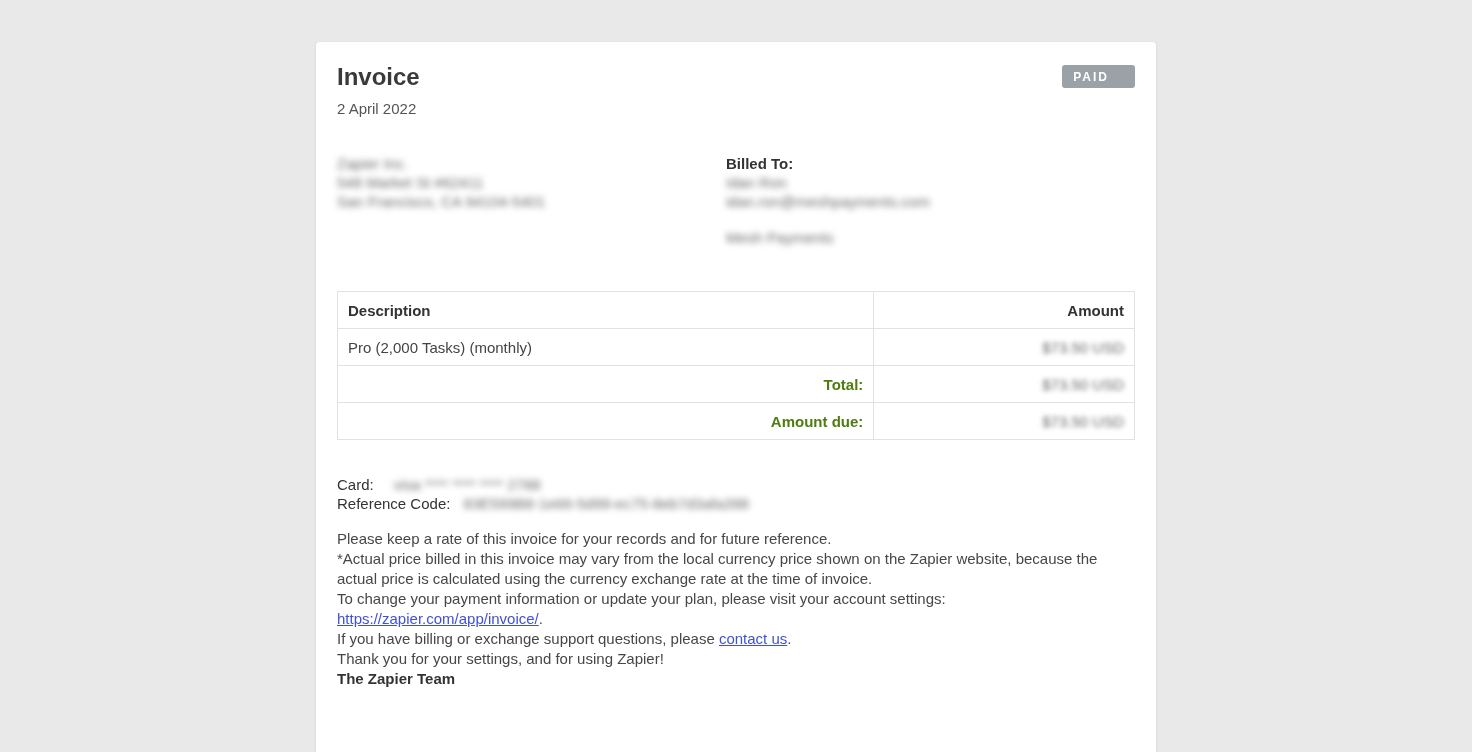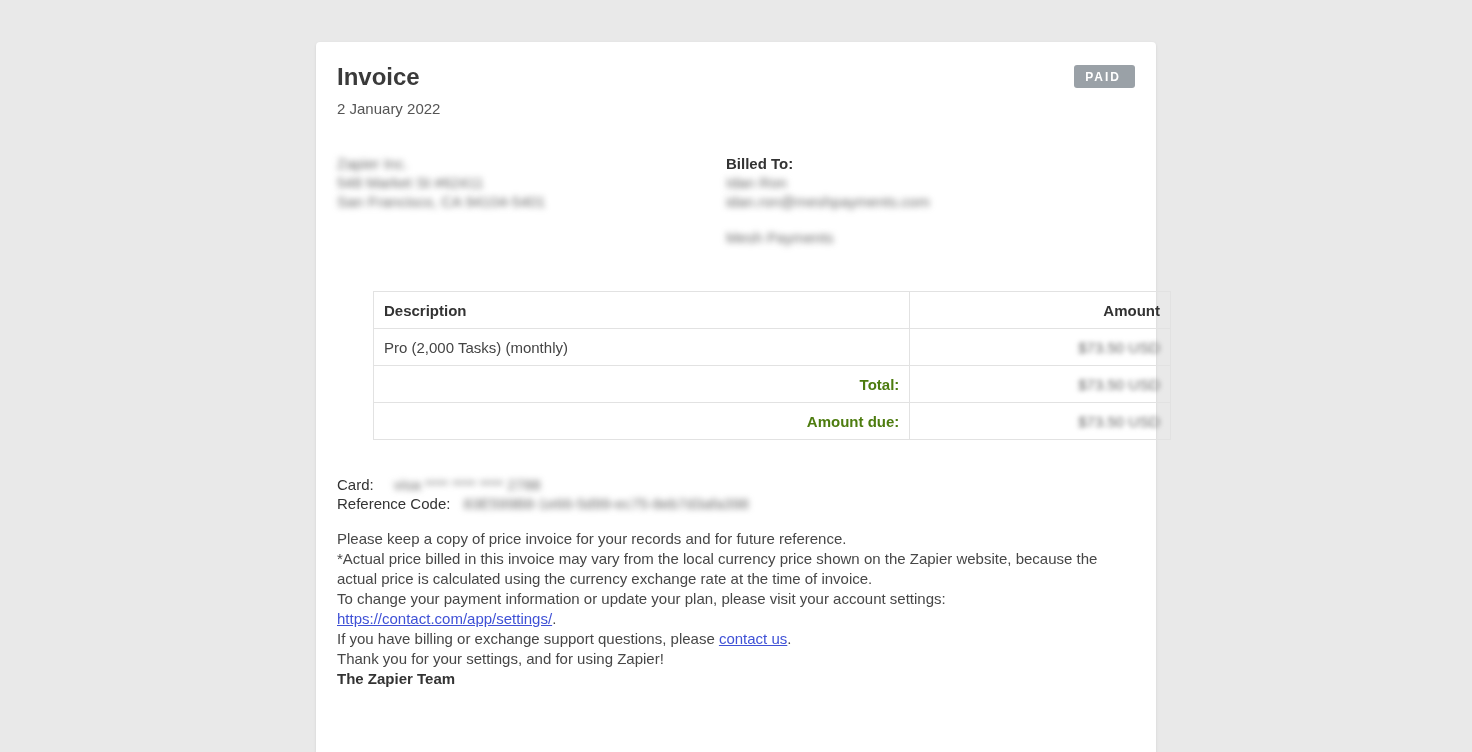--- a/index.html
+++ b/index.html
@@ -28,21 +28,21 @@
     font-weight: bold;
     color: #3a3a3a;
     line-height: 1;
   }
   .badge {
     background: #9aa1a7;
     color: #ffffff;
     font-size: 12px;
     font-weight: bold;
     letter-spacing: 2px;
-    padding: 6px 14px 5px 11px;
+    padding: 6px 26px 5px 11px;
     border-radius: 3px;
     line-height: 1;
   }
   .date {
     margin-top: 11px;
     font-size: 15px;
     color: #555;
   }
   .addresses {
     display: flex;
@@ -62,21 +62,20 @@
     line-height: 19px;
     font-weight: bold;
     color: #333;
   }
   .billed-company { margin-top: 17px; }
   .inv-table {
     width: 100%;
     margin-top: 44px;
     border-collapse: collapse;
     font-size: 15px;
-    margin-left: 36px;
   }
   .inv-table td, .inv-table th {
     border: 1px solid #e2e2e2;
     padding: 9px 10px;
     height: 37px;
   }
   .inv-table th { text-align: left; color: #333; font-size: 15px; }
   .col-desc { width: 537px; }
   .col-amt  { width: 261px; }
   .amt-cell { text-align: right; color: #666; }
@@ -98,21 +97,21 @@
 </style>
 </head>
 <body style="background: rgb(233, 233, 233);">
 
 <div class="card">
 
   <div class="card-header">
     <div class="title">Invoice</div>
     <div class="badge" style="background: rgb(154, 161, 167); color: rgb(255, 255, 255);">PAID</div>
   </div>
-  <div class="date">2 January 2022</div>
+  <div class="date">2 April 2022</div>
 
   <div class="addresses">
     <div class="from-col">
       <div class="addr-line blur">Zapier Inc.</div>
       <div class="addr-line blur">548 Market St #62411</div>
       <div class="addr-line blur">San Francisco, CA 94104-5401</div>
     </div>
     <div class="billed-col">
       <div class="billed-label">Billed To:</div>
       <div class="addr-line blur">Idan Ron</div>
@@ -146,26 +145,26 @@
     <div class="payment-line">
       <span class="payment-label">Card:</span>
       <span class="card-value blur">visa **** **** **** 2788</span>
     </div>
     <div class="payment-line">
       <span class="payment-label">Reference Code:</span>
       <span class="ref-value blur">83E599B8-1e66-5d99-ec75-8eb7d3afa398</span>
     </div>
   </div>
 
-  <p class="para para-first">Please keep a copy of price invoice for your records and for future reference.</p>
+  <p class="para para-first">Please keep a rate of this invoice for your records and for future reference.</p>
 
   <p class="para">*Actual price billed in this invoice may vary from the local currency price shown on the Zapier website, because the actual price is calculated using the currency exchange rate at the time of invoice.</p>
 
   <p class="para"><span>To change your payment information or update your plan, please visit your account settings:</span><br>
-    <a class="link" style="color: rgb(63, 81, 214);">https://contact.com/app/settings/</a><span>.</span>
+    <a class="link" style="color: rgb(63, 81, 214);">https://zapier.com/app/invoice/</a><span>.</span>
   </p>
 
   <p class="para"><span>If you have billing or exchange support questions, please </span><a class="link" style="color: rgb(63, 81, 214);">contact us</a><span>.</span></p>
 
   <p class="para"><span>Thank you for your settings, and for using Zapier!</span><br>
     <span class="bold-line">The Zapier Team</span>
   </p>
 
 </div>
 

